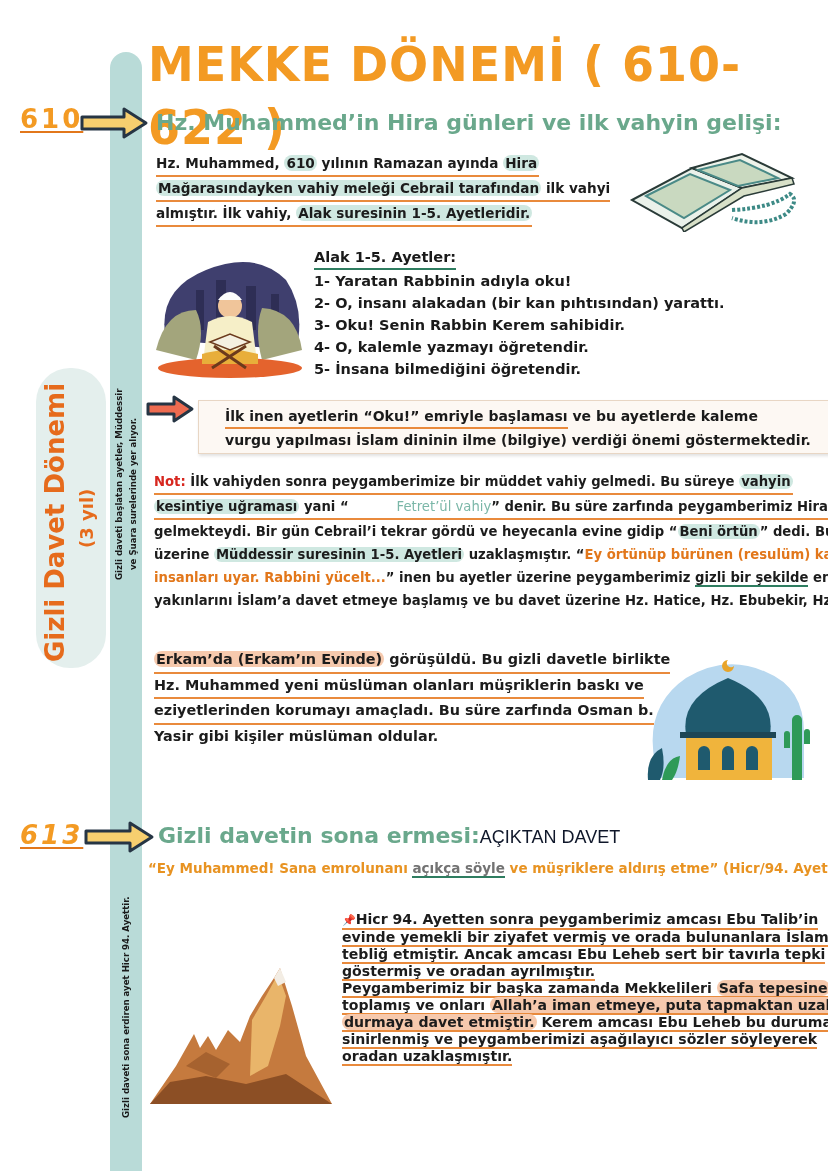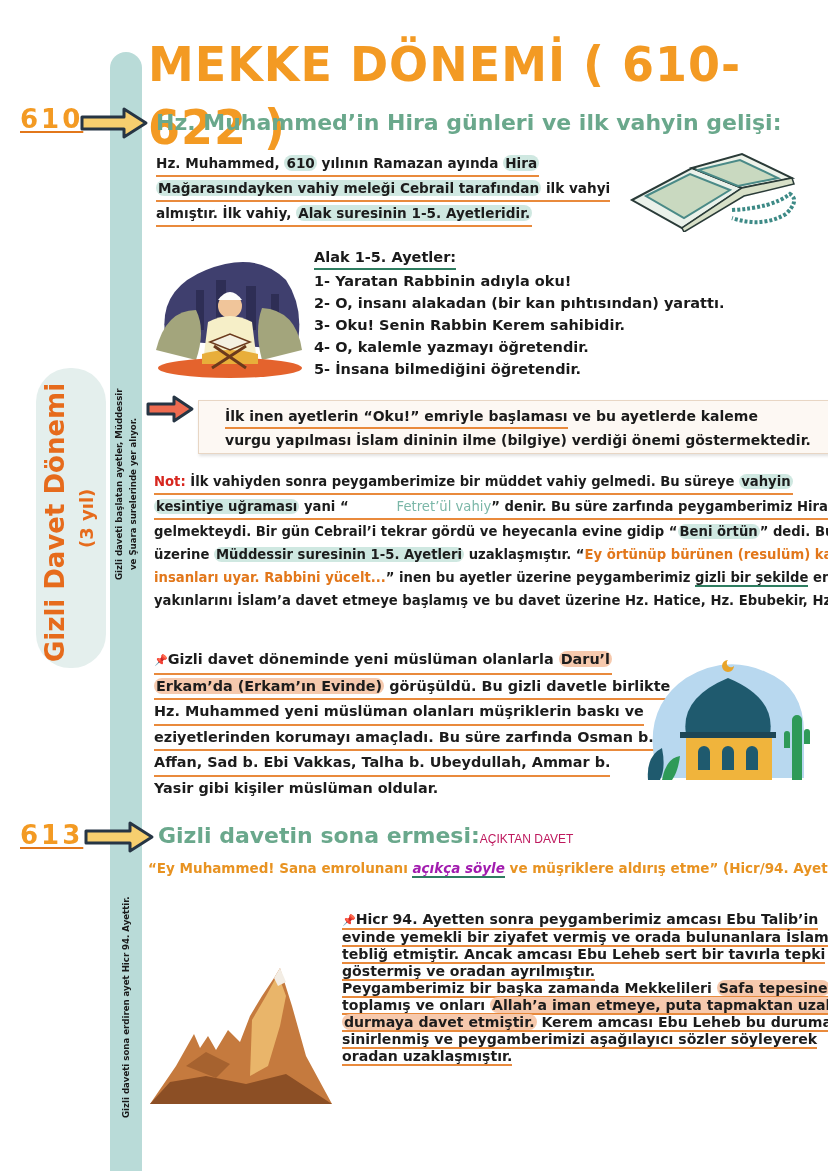--- a/index.html
+++ b/index.html
@@ -7,21 +7,21 @@
   body { position: relative; font-family: "DejaVu Sans", sans-serif; color: #1a1a1a; }
 
   .timeline-bar { position: absolute; left: 110px; top: 52px; width: 32px; height: 1119px; background: #b9dbd8; border-radius: 16px 16px 0 0; }
 
   .main-title { position: absolute; left: 148px; top: 36px; font-family: "DejaVu Sans", sans-serif; font-weight: bold; font-size: 46px; color: #f39a23; letter-spacing: 1px; line-height: 60px; transform: scaleY(1.05); }
 
   .year { position: absolute; font-family: "DejaVu Sans", sans-serif; font-weight: bold; font-size: 26px; color: #f39a23; text-decoration: underline; text-decoration-color: #e2771b; text-underline-offset: 3px; letter-spacing: 3px; }
   .arrow-yellow { position: absolute; }
 
   .section-heading { position: absolute; font-family: "DejaVu Sans", sans-serif; font-weight: bold; font-size: 22px; color: #6aa88c; white-space: nowrap; }
-  .section-heading .sub { font-family: "Liberation Sans", sans-serif; font-weight: normal; font-size: 12px; color: #be185d; }
+  .section-heading .sub { font-family: "Liberation Sans", sans-serif; font-weight: normal; font-size: 18px; color: #0f172a; }
 
   .para { position: absolute; font-family: "DejaVu Sans", sans-serif; font-size: 13.6px; line-height: 23px; font-weight: 600; color: #1c1c1c; }
   .ul-g { border-bottom: 2px solid #2e7d60; }
   .hl-g { background: #cfe8e1; border-radius: 8px; padding: 0 2px; }
   .hl-o { background: #f6c9ad; border-radius: 8px; padding: 0 2px; }
   .t-red { color: #d7261e; }
   .t-teal { color: #7bb7a8; font-weight: normal; padding-left: 48px; }
   .t-orange { color: #e2771b; }
 
   .line { display: block; white-space: nowrap; }
@@ -32,21 +32,21 @@
 
   .note-box { position: absolute; left: 198px; top: 400px; width: 664px; height: 54px; background: #fdf8f3; border: 1px solid #e8d6c4; box-shadow: 1px 2px 3px rgba(0,0,0,0.12); padding: 4px 26px; font-size: 14px; line-height: 22px; font-weight: 600; }
 
   .vertical-title { position: absolute; left: 36px; top: 368px; width: 70px; height: 300px; background: #e4efed; border-radius: 34px; }
   .vtext { position: absolute; transform-origin: left top; white-space: nowrap; }
   .vt-main { left: 40px; top: 662px; transform: rotate(-90deg); font-weight: bold; font-size: 26px; color: #e66b1c; }
   .vt-years { left: 76px; top: 548px; transform: rotate(-90deg); font-weight: bold; font-size: 18px; color: #e66b1c; }
   .vt-small { font-size: 8.6px; font-weight: bold; color: #1a1a1a; line-height: 14px; transform: rotate(-90deg); }
 
   .quote { position: absolute; left: 148px; top: 860px; font-size: 13.5px; font-weight: 600; color: #e89322; white-space: nowrap; }
-  .quote .ul-g { color: #a21caf; font-style: italic; }
+  .quote .ul-g { color: #737373; }
 
   .illus { position: absolute; }
 </style>
 </head>
 <body>
 
 <div class="timeline-bar"></div>
 
 <div class="main-title">MEKKE DÖNEMİ ( 610-622 )</div>
 
@@ -114,41 +114,39 @@
 <div class="para" style="left:154px; top:470px; width:670px; font-size:13.2px;">
   <span class="line"><span class="line-u"><span class="t-red">Not:</span><span> İlk vahiyden sonra peygamberimize bir müddet vahiy gelmedi. Bu süreye </span><span class="hl-g">vahyin</span></span></span>
   <span class="line"><span class="line-u"><span class="hl-g">kesintiye uğraması</span><span> yani “</span><span class="t-teal">Fetret’ül vahiy</span><span>” denir. Bu süre zarfında peygamberimiz Hira’ya gidip</span></span></span>
   <span class="line"><span>gelmekteydi. Bir gün Cebrail’i tekrar gördü ve heyecanla evine gidip “</span><span class="hl-g">Beni örtün</span><span>” dedi. Bunun</span></span>
   <span class="line"><span>üzerine </span><span class="hl-g">Müddessir suresinin 1-5. Ayetleri</span><span> uzaklaşmıştır. “</span><span class="t-orange">Ey örtünüp bürünen (resulüm) kalk da</span></span>
   <span class="line"><span class="t-orange">insanları uyar. Rabbini yücelt...</span><span>” inen bu ayetler üzerine peygamberimiz </span><span class="ul-g">gizli bir şekilde</span><span> en</span></span>
   <span class="line">yakınlarını İslam’a davet etmeye başlamış ve bu davet üzerine Hz. Hatice, Hz. Ebubekir, Hz. Ali,</span>
 </div>
 
 <div class="para" style="left:154px; top:648px; width:470px; font-size:14.4px; line-height:23.5px;">
-  <span class="line"><span class="line-u"><span style="font-size:11px;">📌</span><span>Gizli davet döneminde yeni müslüman olanlarla </span><span class="hl-o">Daru’l</span></span></span>
   <span class="line"><span class="line-u"><span class="hl-o">Erkam’da (Erkam’ın Evinde)</span><span> görüşüldü. Bu gizli davetle birlikte</span></span></span>
   <span class="line"><span class="line-u">Hz. Muhammed yeni müslüman olanları müşriklerin baskı ve</span></span>
   <span class="line"><span class="line-u">eziyetlerinden korumayı amaçladı. Bu süre zarfında Osman b.</span></span>
-  <span class="line"><span class="line-u">Affan, Sad b. Ebi Vakkas, Talha b. Ubeydullah, Ammar b.</span></span>
   <span class="line">Yasir gibi kişiler müslüman oldular.</span>
 </div>
 
 <svg class="illus" style="left:636px; top:648px;" width="180" height="136" viewBox="0 0 180 136">
   <path d="M20 120 Q6 60 50 30 Q90 6 130 24 Q170 40 168 90 L168 130 L20 130 Z" fill="#b8d8ef"></path>
   <path d="M92 12 a6 6 0 1 0 6 6 a4 4 0 1 1 -6 -6" fill="#e8a42a"></path>
   <path d="M50 86 Q44 50 92 30 Q140 50 134 86 Z" fill="#1f5a6e"></path>
   <rect x="44" y="84" width="96" height="6" fill="#1d4655"></rect>
   <rect x="50" y="90" width="86" height="42" fill="#f0b43c"></rect>
   <path d="M62 122 v-18 a6 6 0 0 1 12 0 v18 z M86 122 v-18 a6 6 0 0 1 12 0 v18 z M110 122 v-18 a6 6 0 0 1 12 0 v18 z" fill="#1f5a6e"></path>
   <path d="M156 132 V72 a5 5 0 0 1 10 0 V132 z M148 100 v-14 a3 3 0 0 1 6 0 v14 z M168 96 v-12 a3 3 0 0 1 6 0 v12 z" fill="#2e9a58"></path>
   <path d="M12 132 Q10 108 26 100 Q30 120 24 132 Z" fill="#1f5a6e"></path>
   <path d="M26 132 Q30 110 44 108 Q42 124 36 132 Z" fill="#2e9a58"></path>
 </svg>
 
-<div class="year" style="left:20px; top:820px;">613</div>
+<div class="year" style="left:20px; top:820px;font-style:italic;">613</div>
 <svg class="arrow-yellow" style="left:84px; top:820px;" width="72" height="34" viewBox="0 0 72 34">
   <path d="M2 11 H46 V3 L68 17 L46 31 V23 H2 Z" fill="#f7cf6f" stroke="#263544" stroke-width="3" stroke-linejoin="round"></path>
 </svg>
 <div class="section-heading" style="left:158px; top:823px;">
   <span>Gizli davetin sona ermesi:</span><span class="sub">AÇIKTAN DAVET</span>
 </div>
 
 <div class="quote">
   <span>“Ey Muhammed! Sana emrolunanı </span><span class="ul-g">açıkça söyle</span><span> ve müşriklere aldırış etme” (Hicr/94. Ayet)</span>
 </div>

